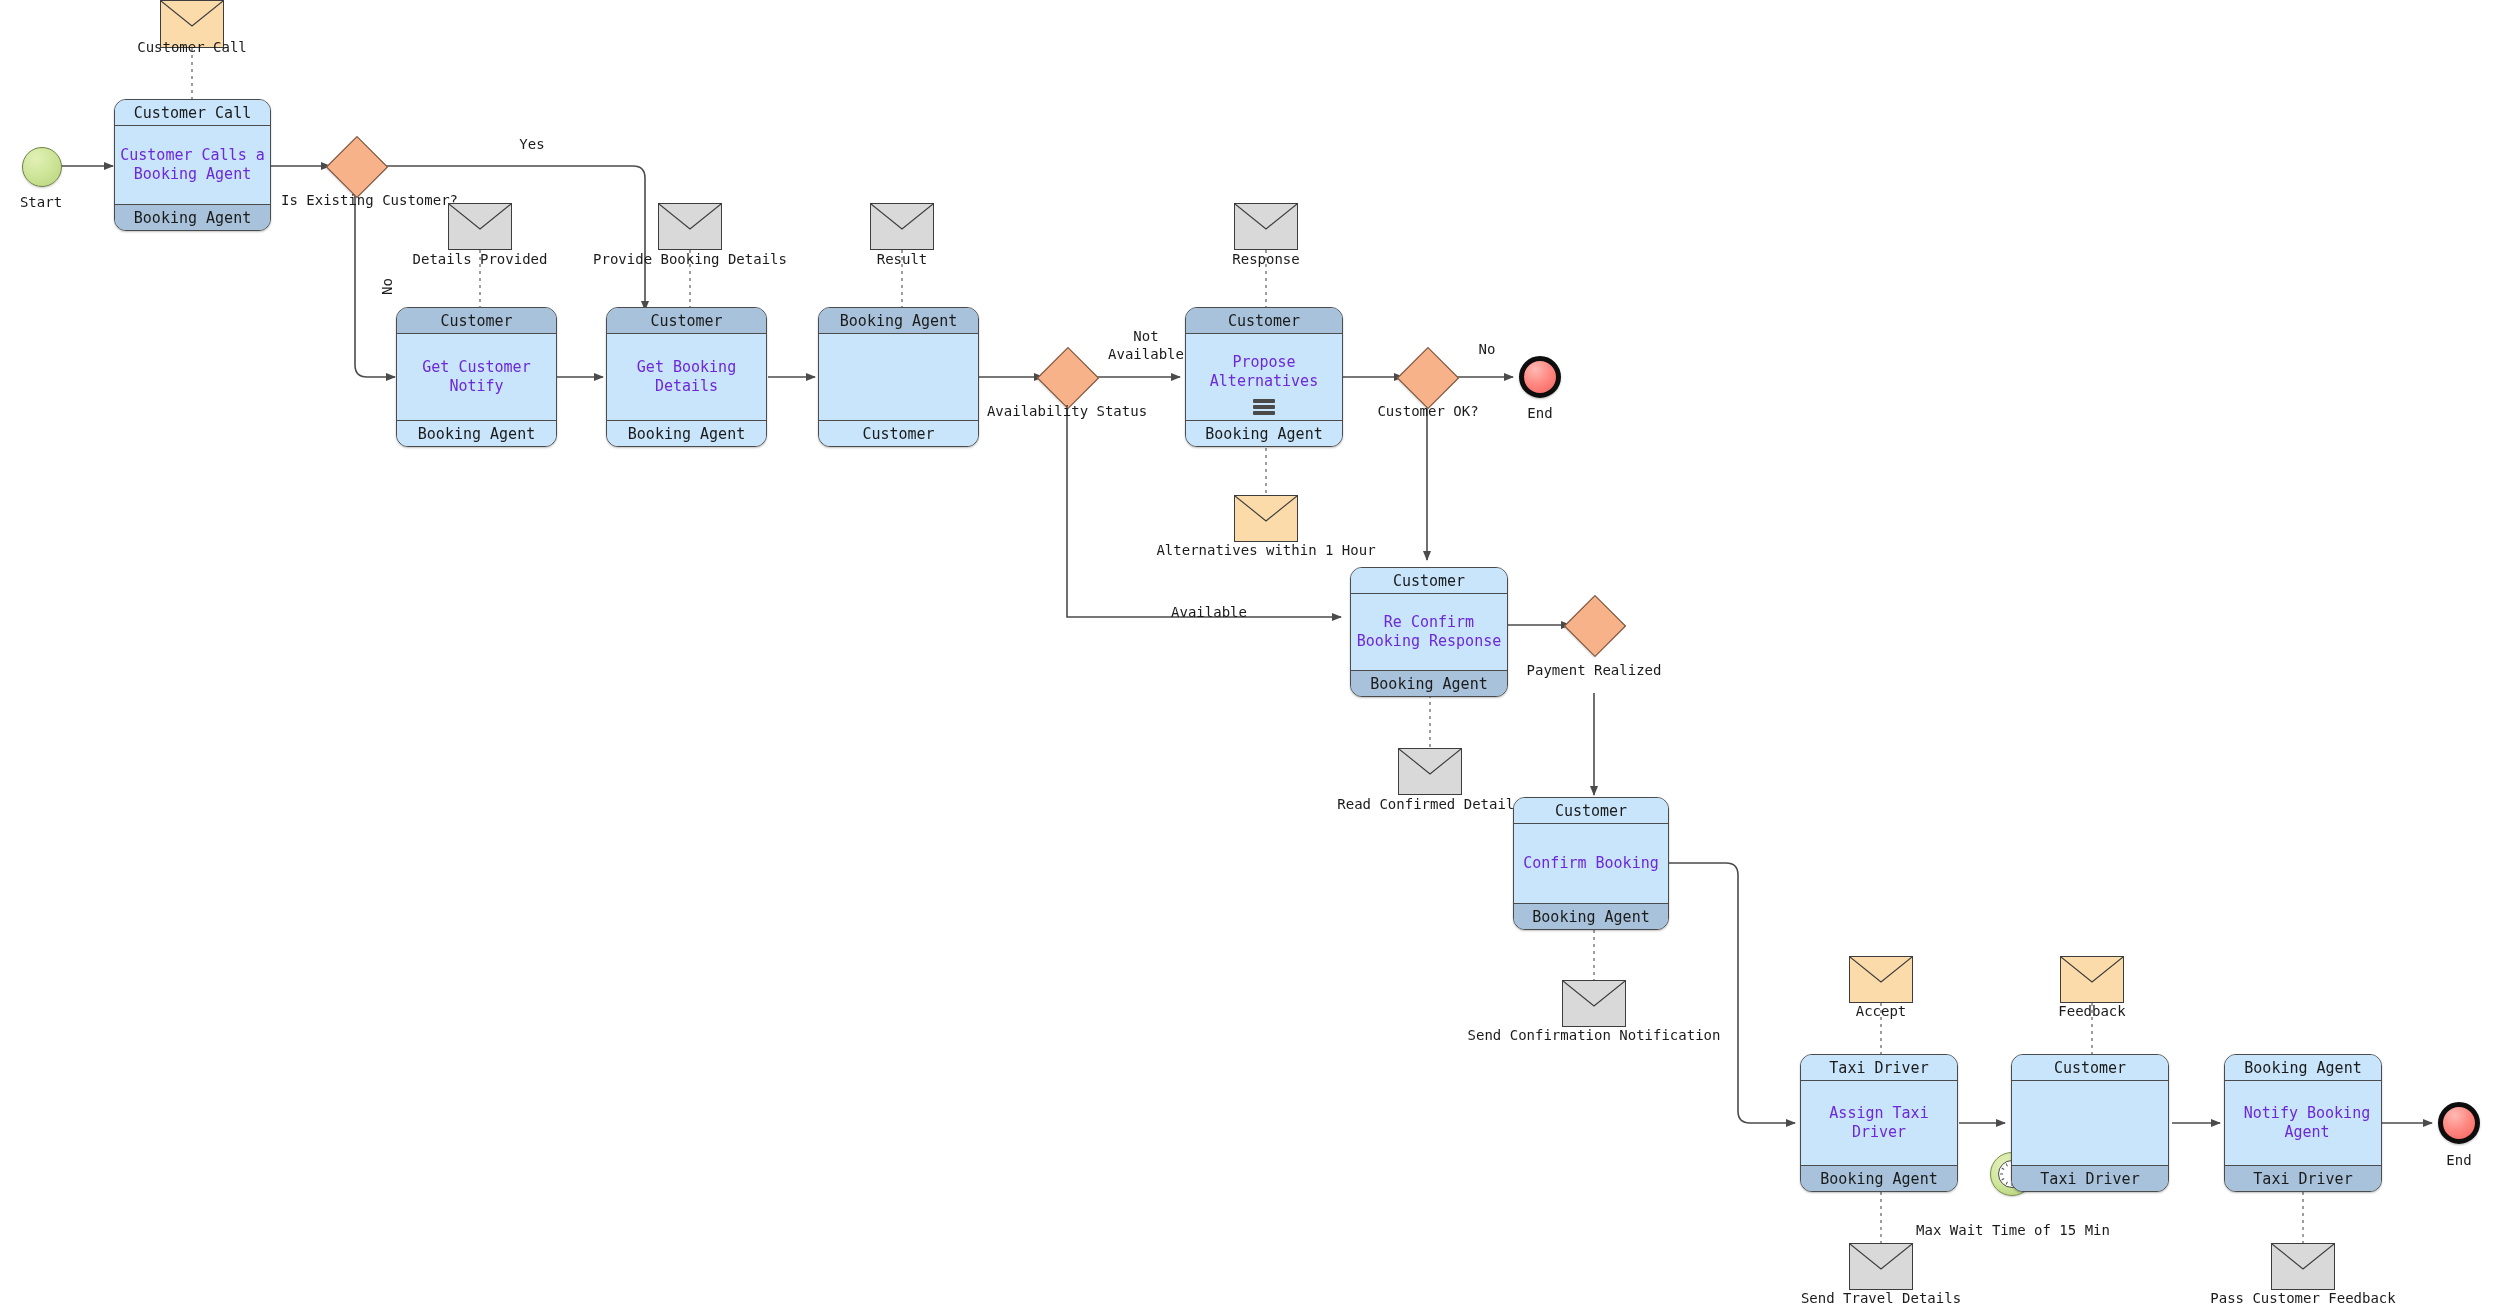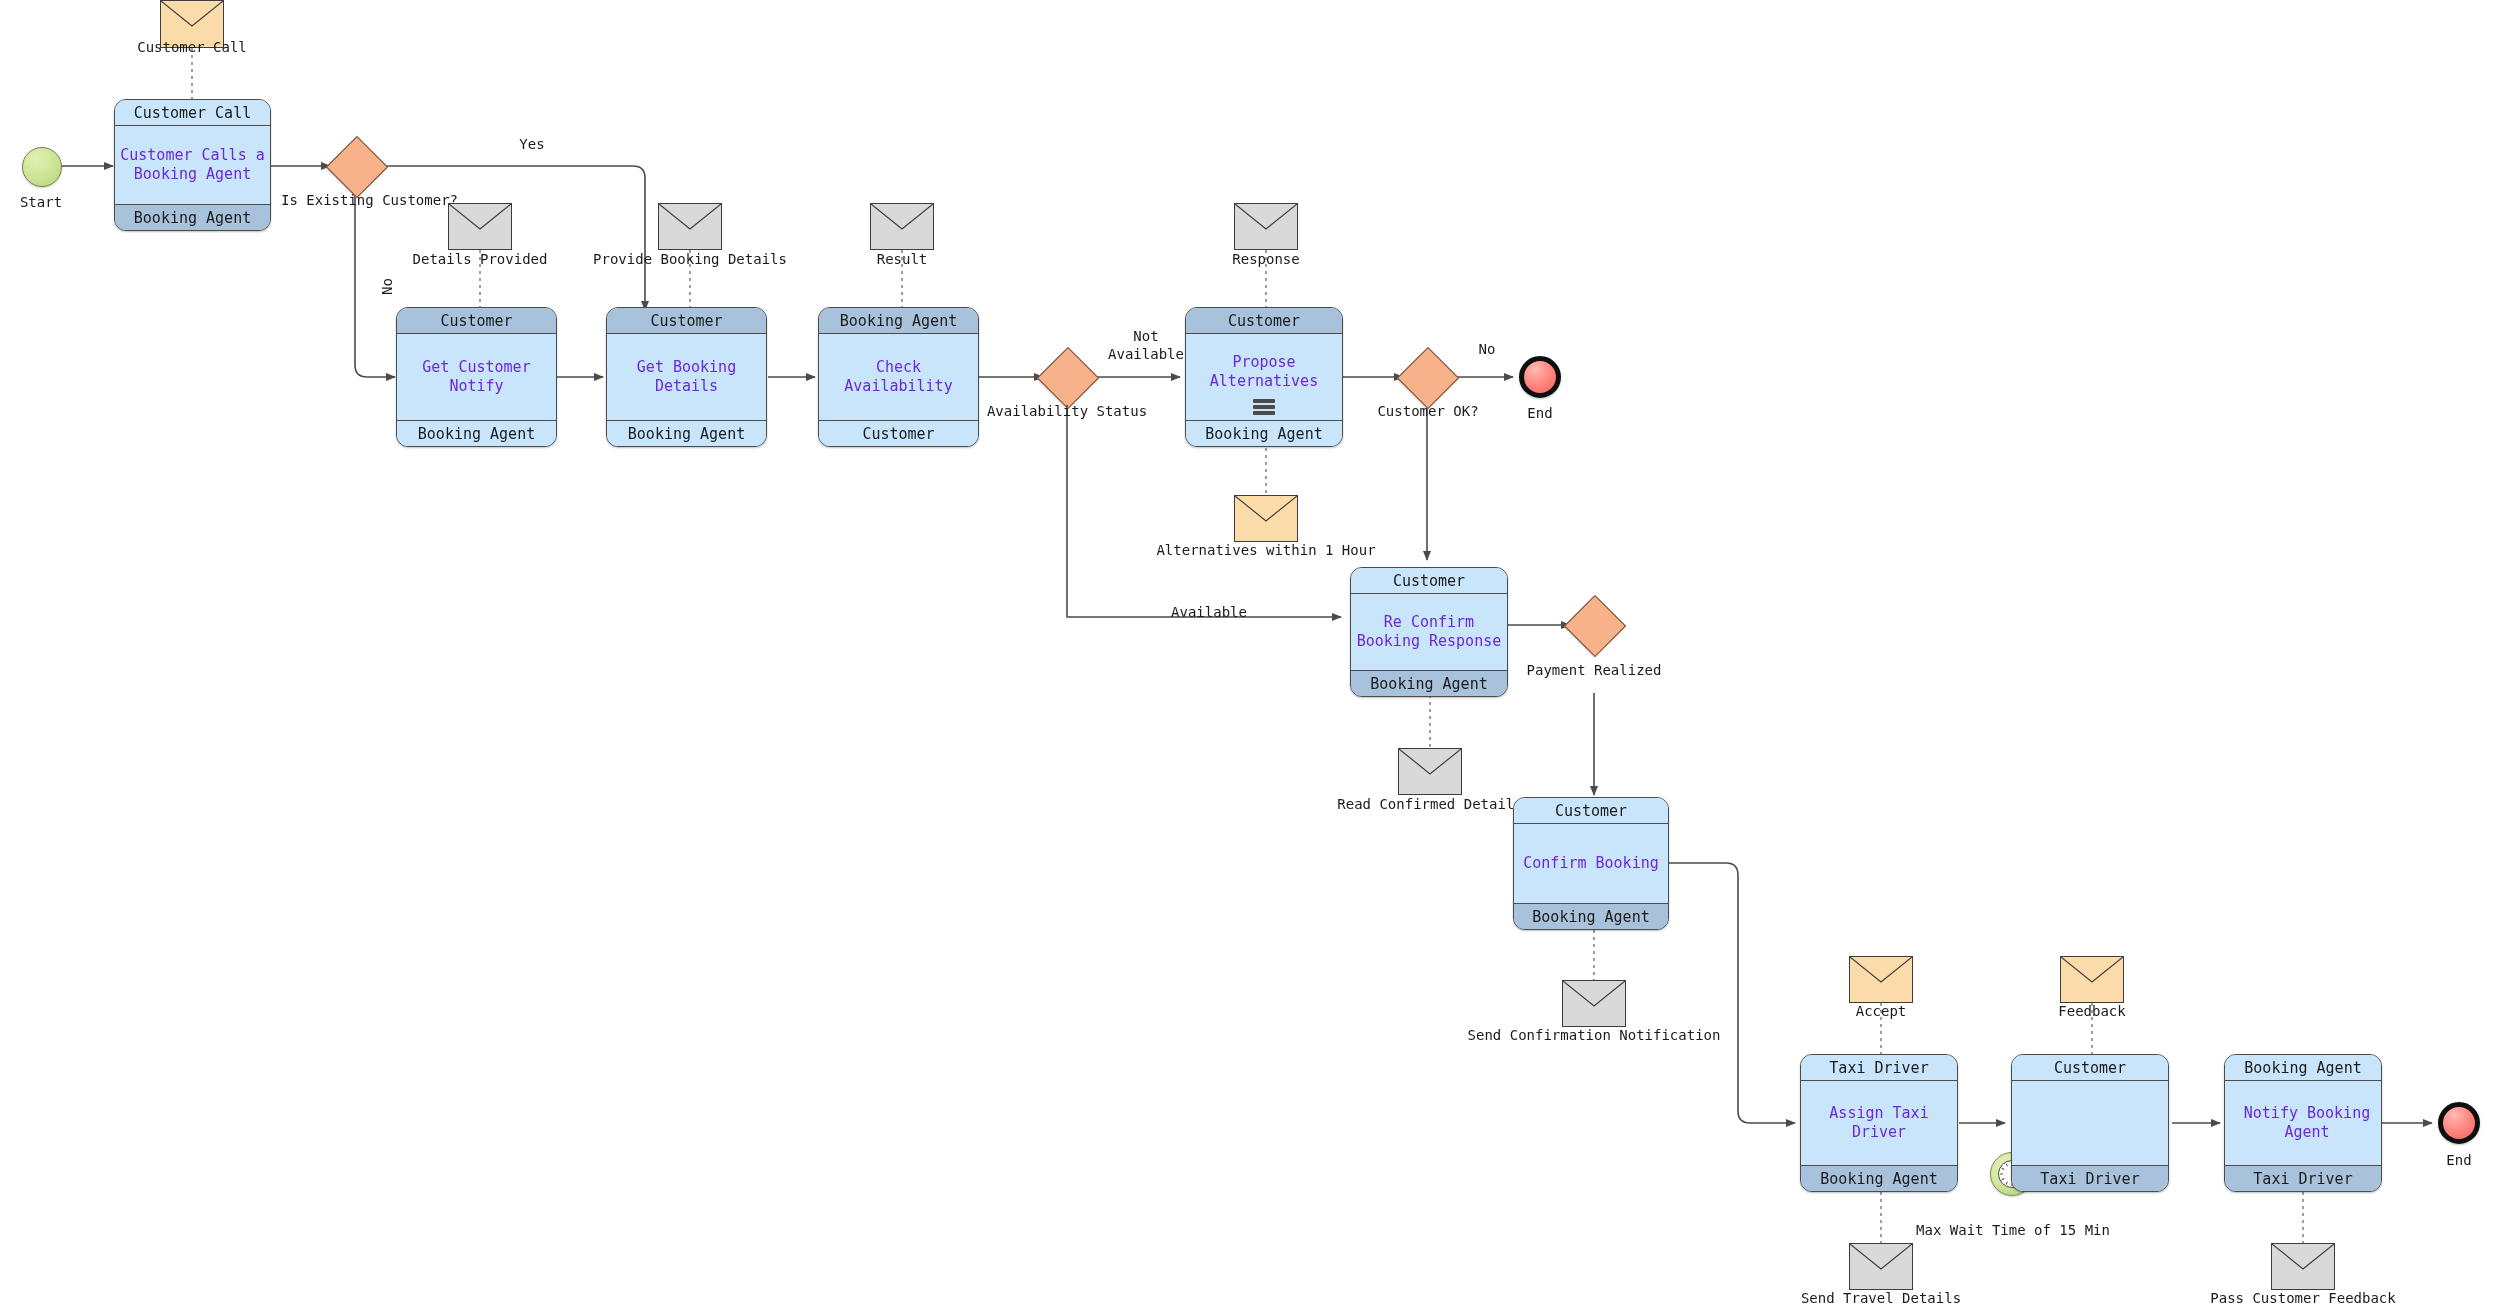--- a/index.html
+++ b/index.html
@@ -278,23 +278,20 @@
   <div class="task" style="left:606px;top:307px;width:161px;height:140px;">
     <div class="band dark top">Customer</div>
     <div class="body" style="top:26px;bottom:26px;">
       <div class="lbl">Get Booking Details</div>
     </div>
     <div class="band light bot" style="position:absolute;left:0;right:0;bottom:0;">Booking Agent</div>
   </div>
 
   <div class="task" style="left:818px;top:307px;width:161px;height:140px;">
     <div class="band dark top">Booking Agent</div>
-    <div class="body" style="top:26px;bottom:26px;">
-      <div class="lbl">Check Availability</div>
-    </div>
     <div class="band light bot" style="position:absolute;left:0;right:0;bottom:0;">Customer</div>
   </div>
 
   <div class="task" style="left:1185px;top:307px;width:158px;height:140px;">
     <div class="band dark top">Customer</div>
     <div class="body" style="top:26px;bottom:12px;">
       <div class="lbl">Propose Alternatives</div>
       <div class="listmark sub">
           <i></i>
           <i></i>

